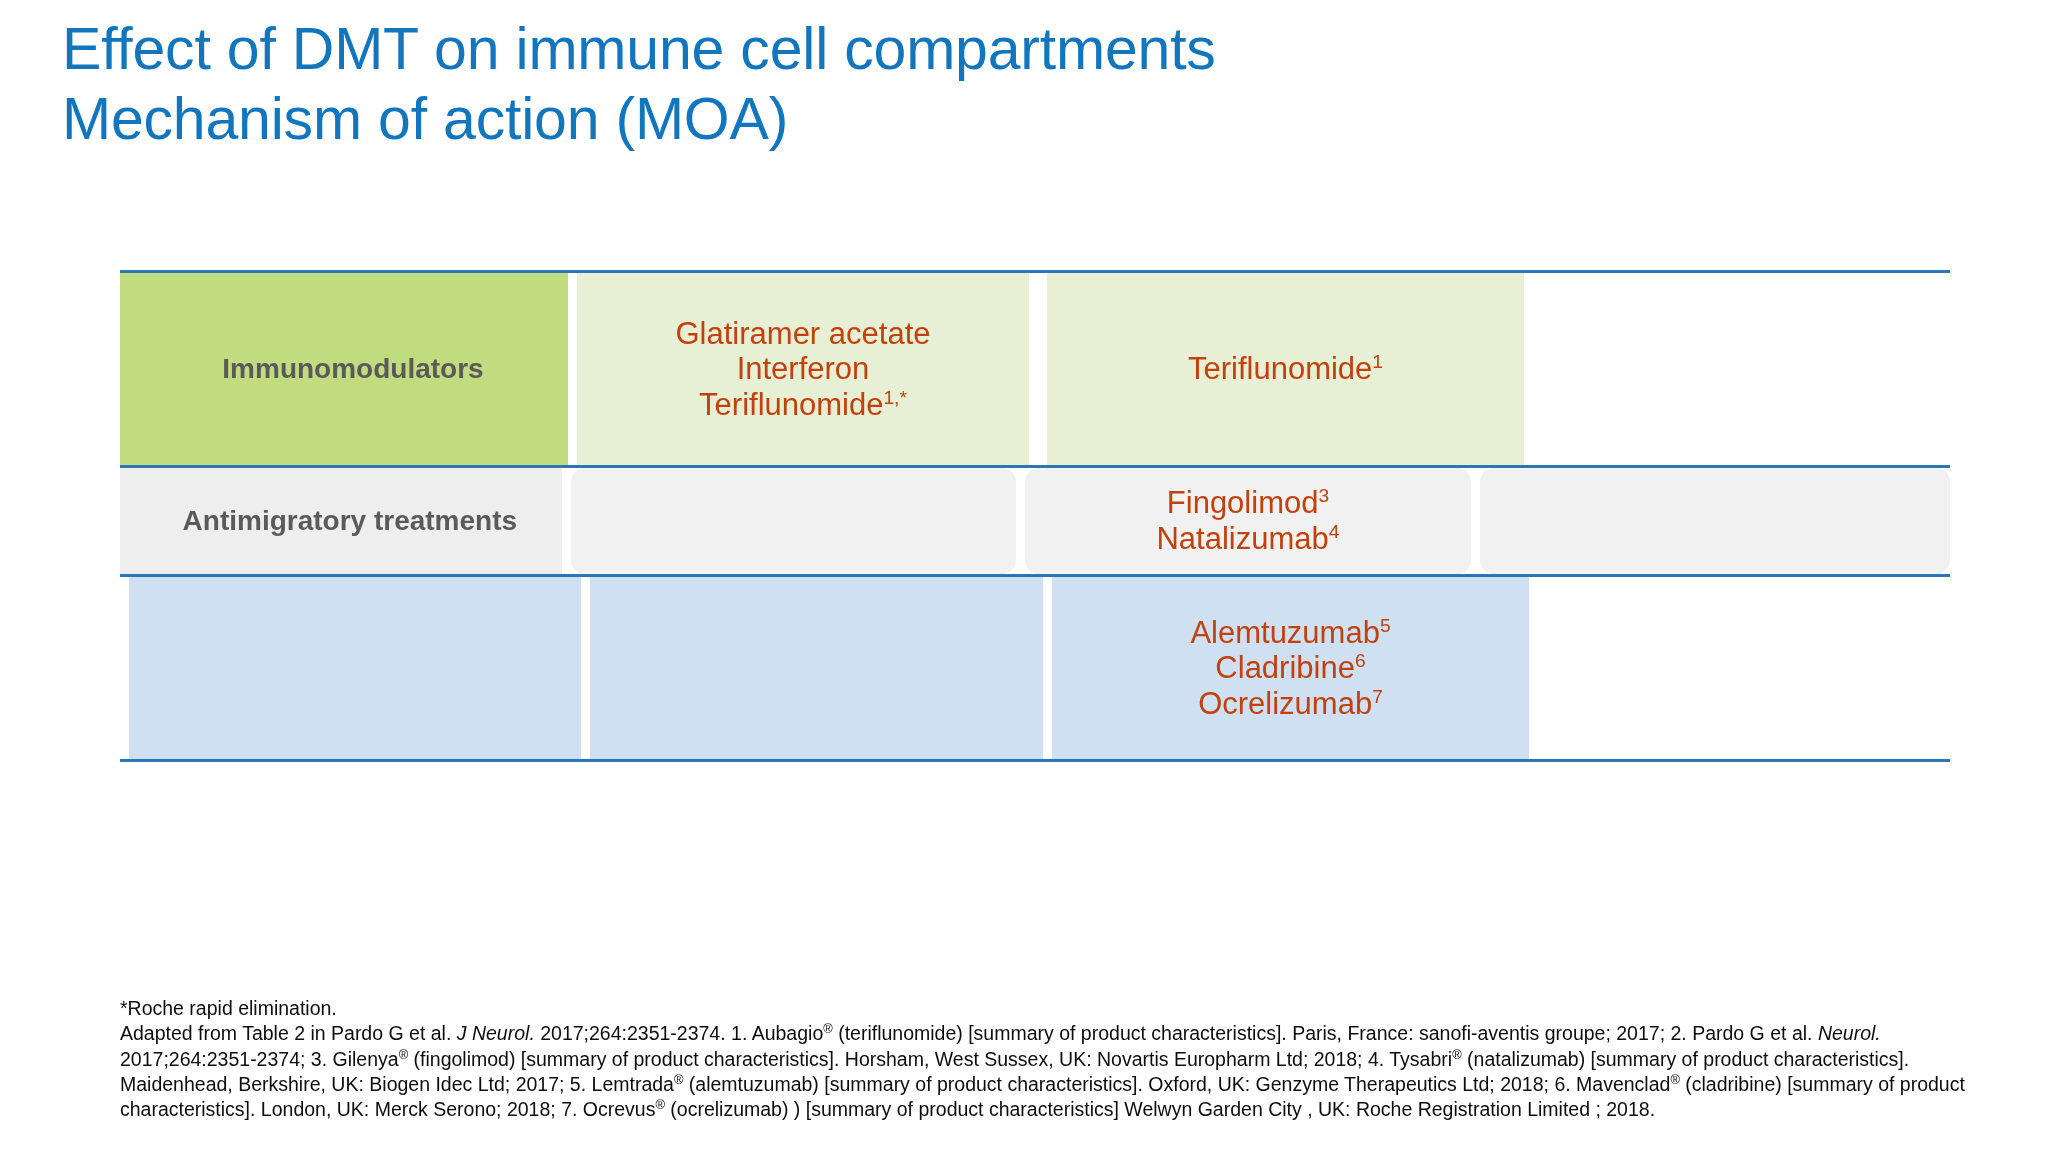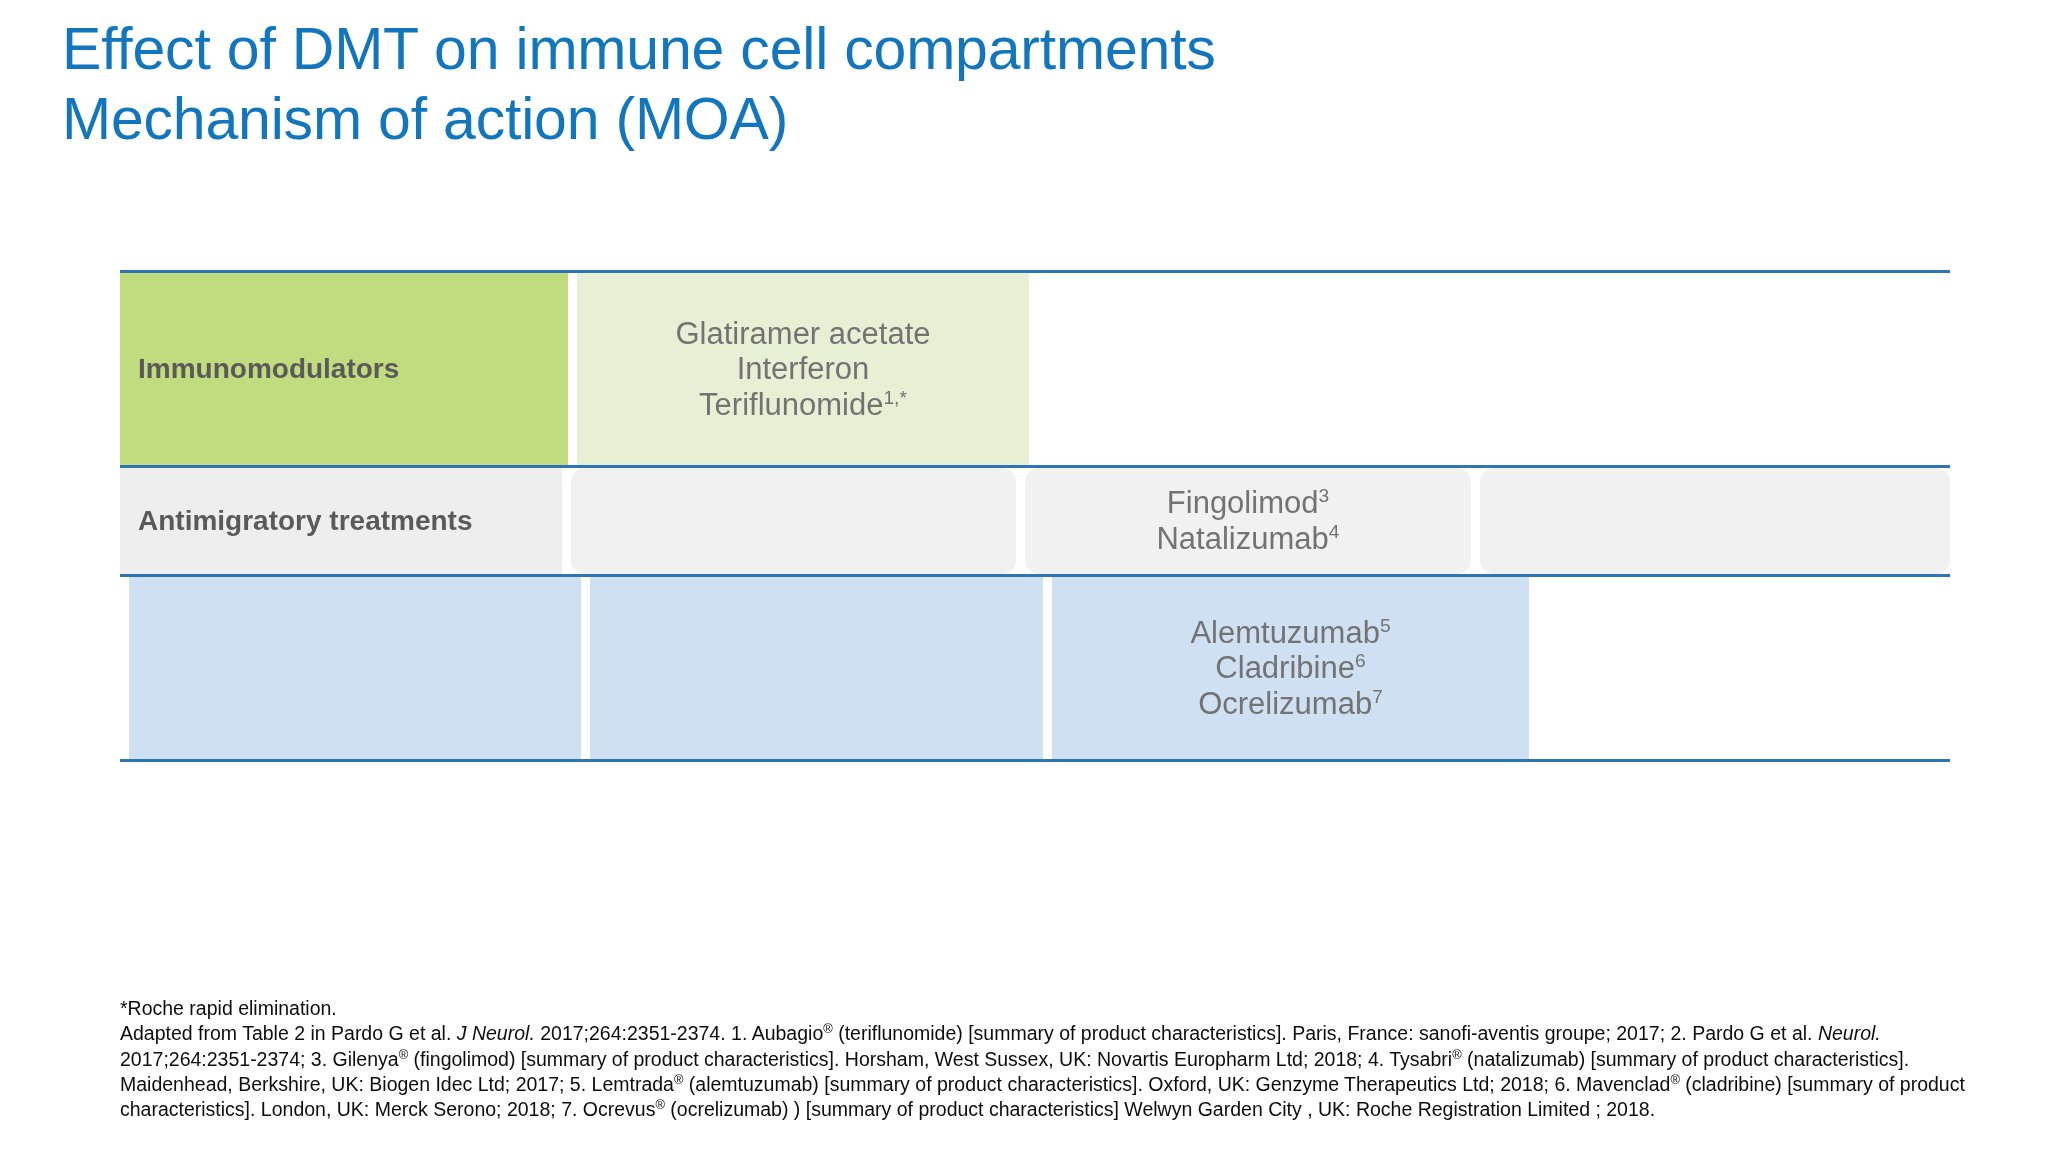--- a/index.html
+++ b/index.html
@@ -59,34 +59,34 @@
   }
 
   .cell {
     position: relative;
     display: flex;
     flex-direction: column;
     align-items: center;
     justify-content: center;
   }
   .cell.label {
-    align-items: flex-start;
+    align-items: center;
     justify-content: center;
     padding-left: 18px;
   }
   .cat-label {
     font-size: 28px;
     font-weight: bold;
     color: #5A5A5A;
     line-height: 1.24;
     text-align: left;
   }
   .drug {
     font-size: 31px;
-    color: #737373;
+    color: #c2410c;
     line-height: 1.15;
     text-align: center;
     white-space: nowrap;
   }
   .drug sup {
     font-size: 0.62em;
     vertical-align: super;
     line-height: 0;
   }
 
@@ -143,20 +143,23 @@
           <div class="cat-label">Immunomodulators</div>
         </div>
         <div style="width: 9px; background: rgb(255, 255, 255);"></div>
         <div class="cell c2" style="background: rgb(231, 240, 212);">
           <div class="drug"><span>Glatiramer acetate</span></div>
           <div class="drug"><span>Interferon</span></div>
           <div class="drug"><span>Teriflunomide</span><sup>1,*</sup></div>
         </div>
         <div style="width: 9px; background: rgb(255, 255, 255);"></div>
         <div style="width: 9px; background: rgb(255, 255, 255);"></div>
+        <div class="cell c4" style="background: rgb(231, 240, 212);">
+          <div class="drug"><span>Teriflunomide</span><sup>1</sup></div>
+        </div>
       </div>
       <div class="rule" style="position: relative; background: rgb(46, 117, 182);"></div>
       <div class="row r2" style="height: 106px;">
         <div class="cell label c1" style="background: rgb(238, 238, 238);">
           <div class="cat-label">Antimigratory treatments</div>
         </div>
         <div style="width: 9px; background: rgb(255, 255, 255);"></div>
         <div class="cell c2" style="background: rgb(241, 241, 241);"></div>
         <div style="width: 9px; background: rgb(255, 255, 255);"></div>
         <div class="cell c3" style="background: rgb(241, 241, 241);">

